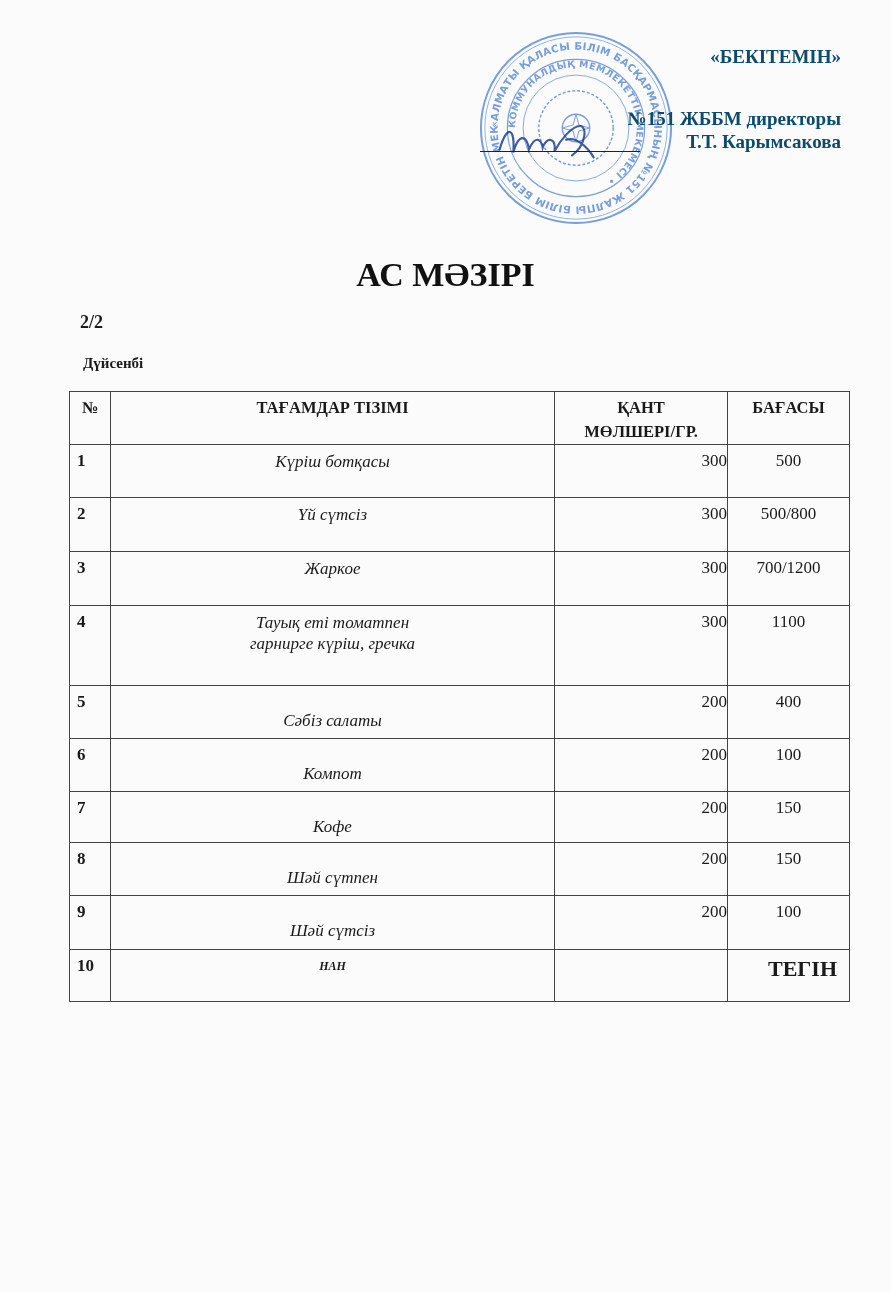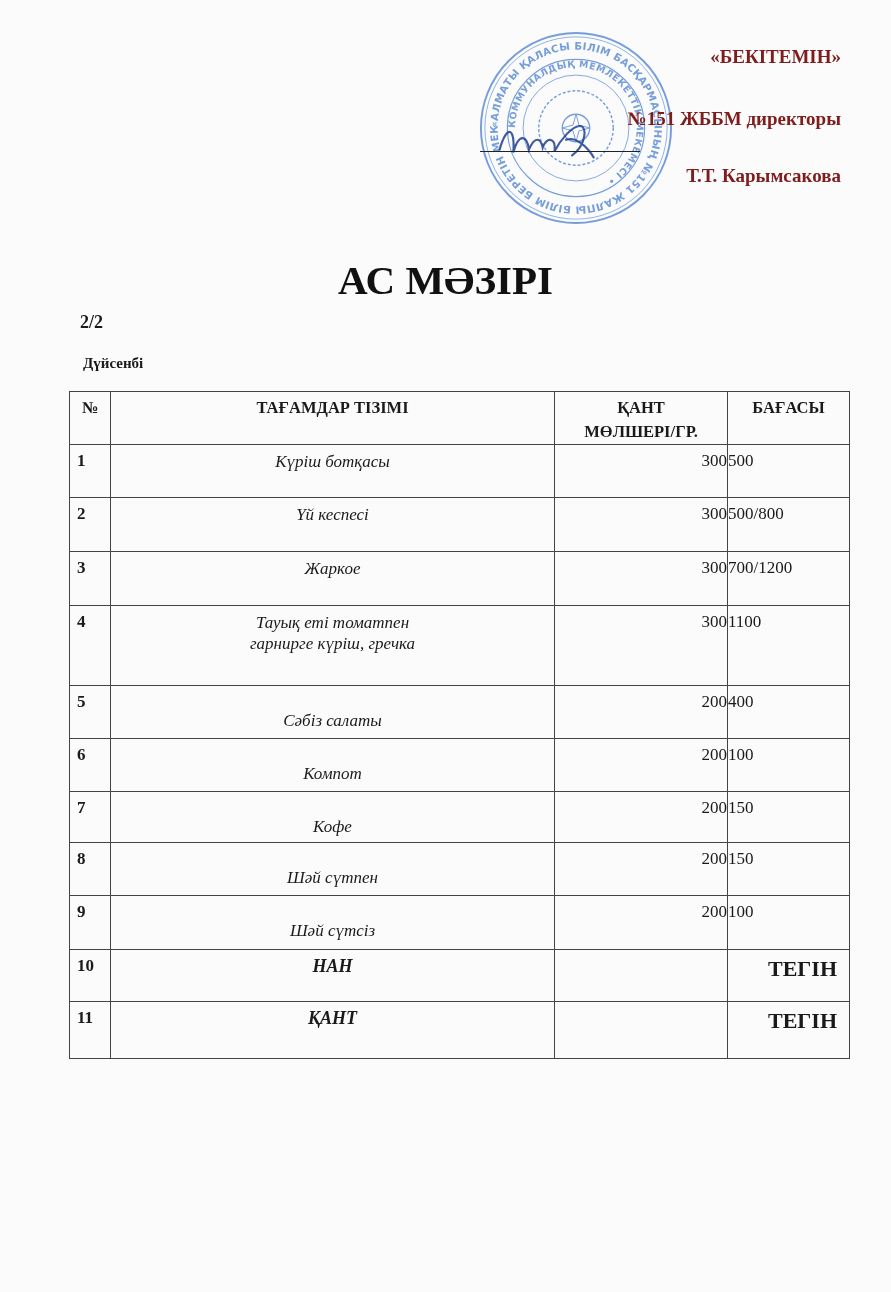--- a/index.html
+++ b/index.html
@@ -6,53 +6,53 @@
   body {
     width: 891px; height: 1292px;
     background: #fbfbfb;
     position: relative; overflow: hidden;
     font-family: "Liberation Serif", "DejaVu Serif", serif;
     color: #1a1a1a;
   }
   .abs { position: absolute; }
 
   
-  .approve { right: 50px; text-align: right; font-weight: bold; font-size: 19px; color: #7f1d1d; }
+  .approve { right: 50px; text-align: right; font-weight: bold; font-size: 19px; color: #0c4a6e; }
   #approve-title { top: 46px; }
   #approve-org { top: 108px; }
-  #approve-name { top: 131px; margin-top: 34px; }
+  #approve-name { top: 131px; }
   .sign-line { left: 480px; top: 151px; width: 160px; border-top: 1.3px solid #222; }
 
   
   .stamp { left: 478px; top: 30px; width: 196px; height: 196px; }
 
-  .title { left: 0; width: 891px; top: 256px; text-align: center; font-size: 41px; font-weight: bold; color: #111; }
+  .title { left: 0; width: 891px; top: 256px; text-align: center; font-size: 34px; font-weight: bold; color: #111; }
   .code { left: 80px; top: 312px; font-weight: bold; font-size: 18px; }
   .day { left: 83px; top: 355px; font-weight: bold; font-size: 15px; }
 
   table.menu {
     position: absolute; left: 69px; top: 391px;
     width: 781px; border-collapse: collapse;
     font-size: 17px;
   }
   table.menu td, table.menu th {
     border: 1.3px solid #444;
     vertical-align: top; padding: 0;
   }
   table.menu th { font-weight: bold; font-size: 16.5px; text-align: center; line-height: 24px; padding-top: 4px; height: 52px; box-sizing: border-box; }
   .c-no { width: 41px; }
   .c-name { width: 444px; }
   .c-qty { width: 173px; }
   .c-price { width: 122px; }
   td.no { font-weight: bold; padding-left: 7px !important; padding-top: 6px !important; }
   td.name { text-align: center; padding-top: 6px !important; line-height: 21px; font-style: italic; }
   td.name.low { padding-top: 24px !important; }
-  td.name.bold { font-weight: bold; font-size: 18px; }
+  td.name.bold { font-weight: bold; font-size: 12px; }
   td.qty { text-align: right; padding-left: 62px !important; padding-top: 6px !important; margin-left: 12px; }
-  td.price { padding-top: 6px !important; }
+  td.price { text-align: center; padding-top: 6px !important; }
   td.price.bold { font-weight: bold; font-size: 22px; text-align: right; padding-right: 12px !important; }
 </style>
 </head>
 <body>
 
 <svg class="abs stamp" viewBox="0 0 200 200">
   <defs>
     <path id="outerArc" d="M100,100 m-80,0 a80,80 0 1,1 160,0 a80,80 0 1,1 -160,0"></path>
     <path id="innerArc" d="M100,100 m-62,0 a62,62 0 1,1 124,0 a62,62 0 1,1 -124,0"></path>
   </defs>
@@ -106,21 +106,21 @@
         <td class="no">1</td>
         <td class="name">
           <div>Күріш ботқасы</div>
         </td>
         <td class="qty">300</td>
         <td class="price">500</td>
       </tr>
       <tr style="height: 54px;">
         <td class="no">2</td>
         <td class="name">
-          <div>Үй кеспесі</div>
+          <div>Үй сүтсіз</div>
         </td>
         <td class="qty">300</td>
         <td class="price">500/800</td>
       </tr>
       <tr style="height: 54px;">
         <td class="no">3</td>
         <td class="name">
           <div>Жаркое</div>
         </td>
         <td class="qty">300</td>
@@ -176,22 +176,14 @@
         <td class="price">100</td>
       </tr>
       <tr style="height: 52px;">
         <td class="no">10</td>
         <td class="name bold">
           <div>НАН</div>
         </td>
         <td class="qty"></td>
         <td class="price bold">ТЕГІН</td>
       </tr>
-      <tr style="height: 57px;">
-        <td class="no">11</td>
-        <td class="name bold">
-          <div>ҚАНТ</div>
-        </td>
-        <td class="qty"></td>
-        <td class="price bold">ТЕГІН</td>
-      </tr>
     </tbody>
 </table>
 
 </body></html>

